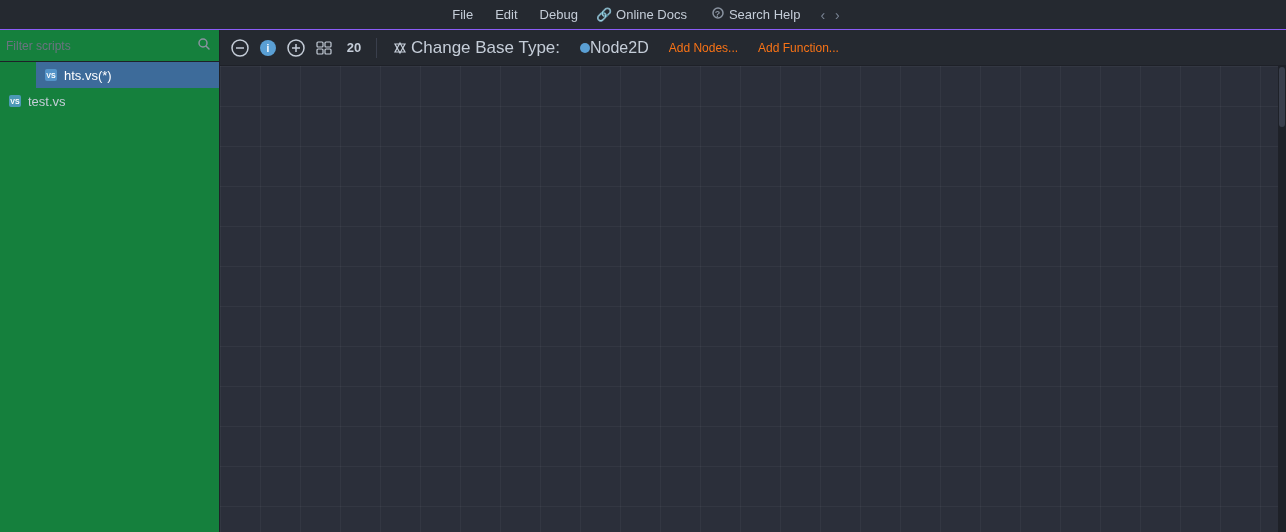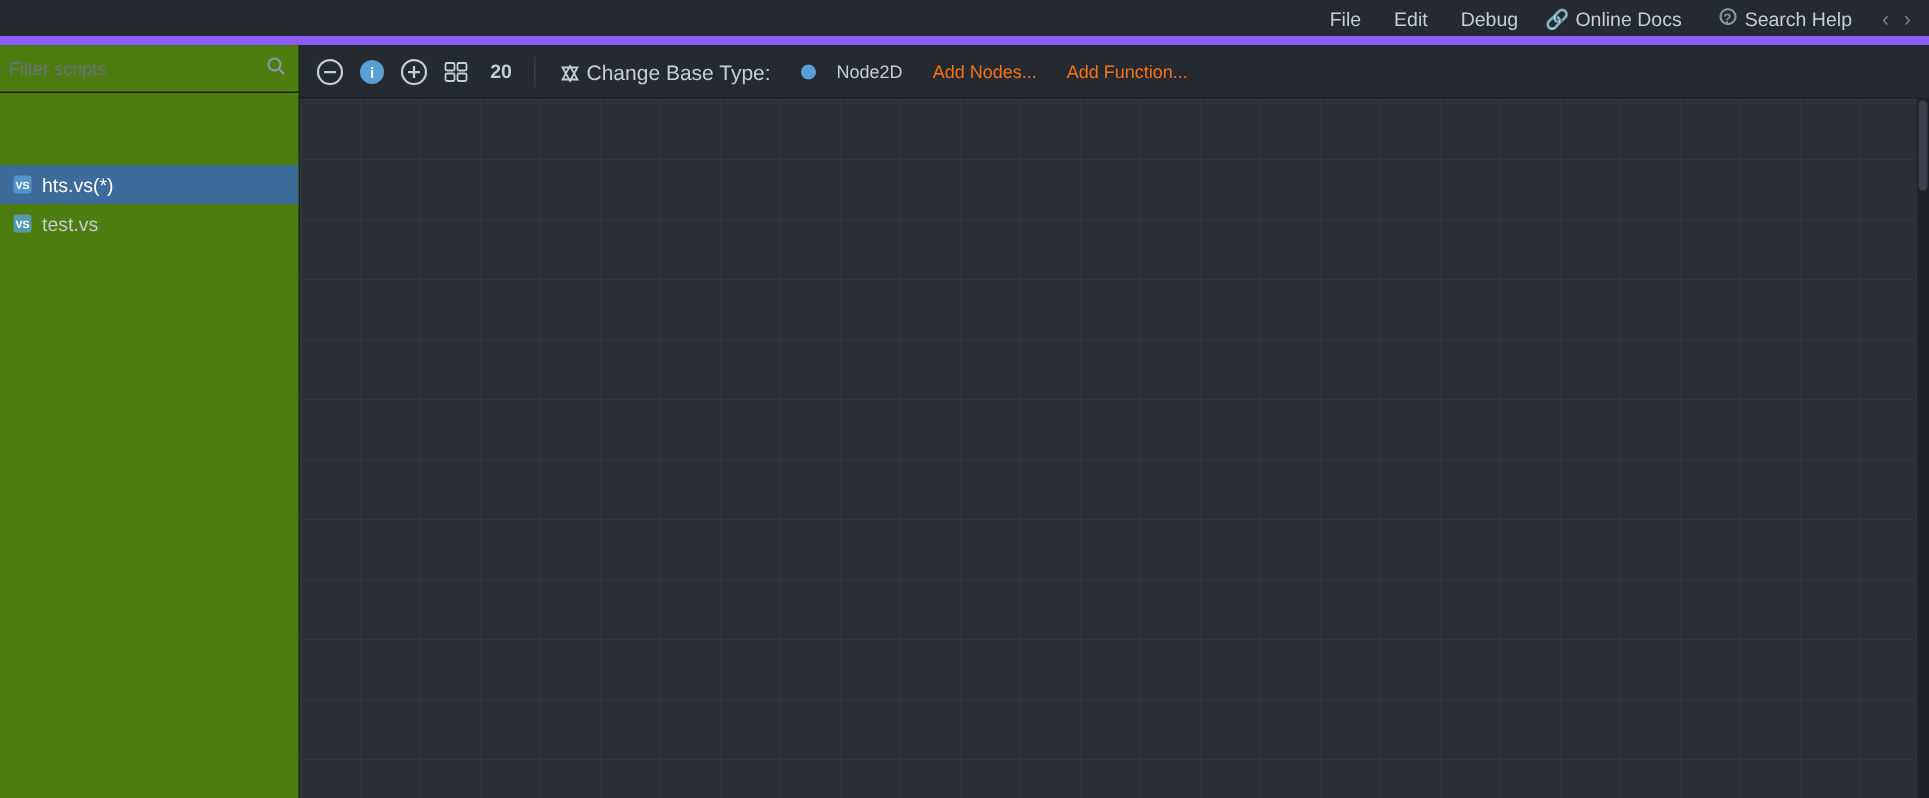--- a/index.html
+++ b/index.html
@@ -13,22 +13,22 @@
       overflow: hidden;
     }
 
     
     .menu-bar {
       display: flex;
       align-items: center;
       background: #252930;
       height: 30px;
       padding: 0 8px;
-      border-bottom: 6px solid #8b5cf6;
-      justify-content: flex-end;
+      border-bottom: 1px solid #8b5cf6;
+      justify-content: center;
     }
     .menu-bar-left {
       display: flex;
       align-items: center;
       gap: 2px;
     }
     .menu-item {
       padding: 2px 10px;
       color: #c5cdd8;
       cursor: pointer;
@@ -74,26 +74,25 @@
     }
 
     
     .main-layout {
       display: flex;
       height: calc(532px - 30px);
     }
 
     
     .sidebar {
-      width: 200px;
-      background: #4d7c0f;
+      width: 220px;
+      background: #15803d;
       border-right: 1px solid #1e2128;
       display: flex;
       flex-direction: column;
-      gap: 48px;
     }
     .filter-bar {
       display: flex;
       align-items: center;
       padding: 4px 6px;
       border-bottom: 1px solid #1e2128;
       height: 32px;
     }
     .filter-input {
       background: transparent;
@@ -120,20 +119,21 @@
       align-items: center;
       gap: 6px;
       padding: 4px 8px;
       cursor: pointer;
       height: 26px;
       color: #c5cdd8;
     }
     .script-item.active {
       background: #3d6b9a;
       color: #ffffff;
+      margin-left: 36px;
     }
     .script-icon {
       width: 14px;
       height: 14px;
       display: flex;
       align-items: center;
       justify-content: center;
       flex-shrink: 0;
     }
     .script-icon svg {
@@ -212,36 +212,36 @@
     }
     .toolbar-separator {
       width: 1px;
       height: 20px;
       background: #3a3f4c;
       margin: 0 4px;
     }
 
     .change-base-btn {
       display: flex;
-      align-items: flex-end;
+      align-items: center;
       gap: 4px;
       color: #c5cdd8;
       cursor: pointer;
       padding: 3px 8px;
       border-radius: 3px;
-      font-size: 14px;
+      font-size: 17px;
     }
 
     .node2d-badge {
       display: flex;
       align-items: center;
-      gap: 14px;
+      gap: 0;
       color: #c5cdd8;
       padding: 3px 8px;
-      font-size: 12px;
+      font-size: 16px;
       cursor: pointer;
       border-radius: 3px;
     }
     .node2d-dot {
       width: 10px;
       height: 10px;
       border-radius: 50%;
       background: #5a9fd4;
       flex-shrink: 0;
     }

